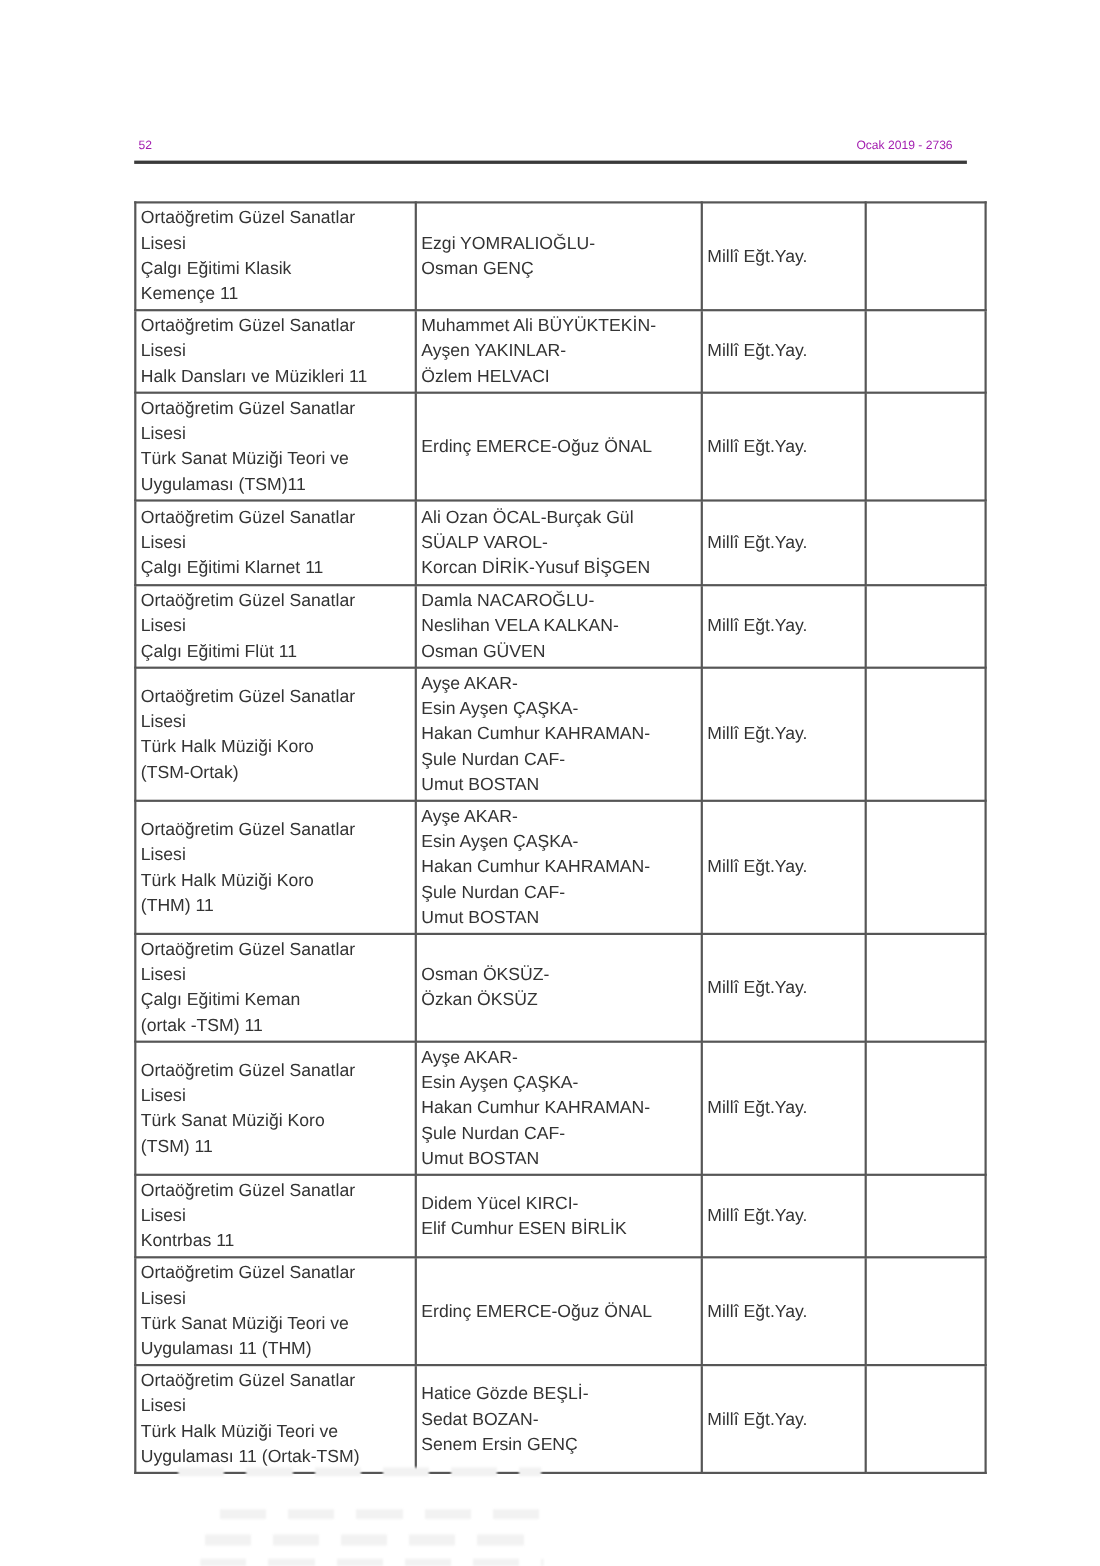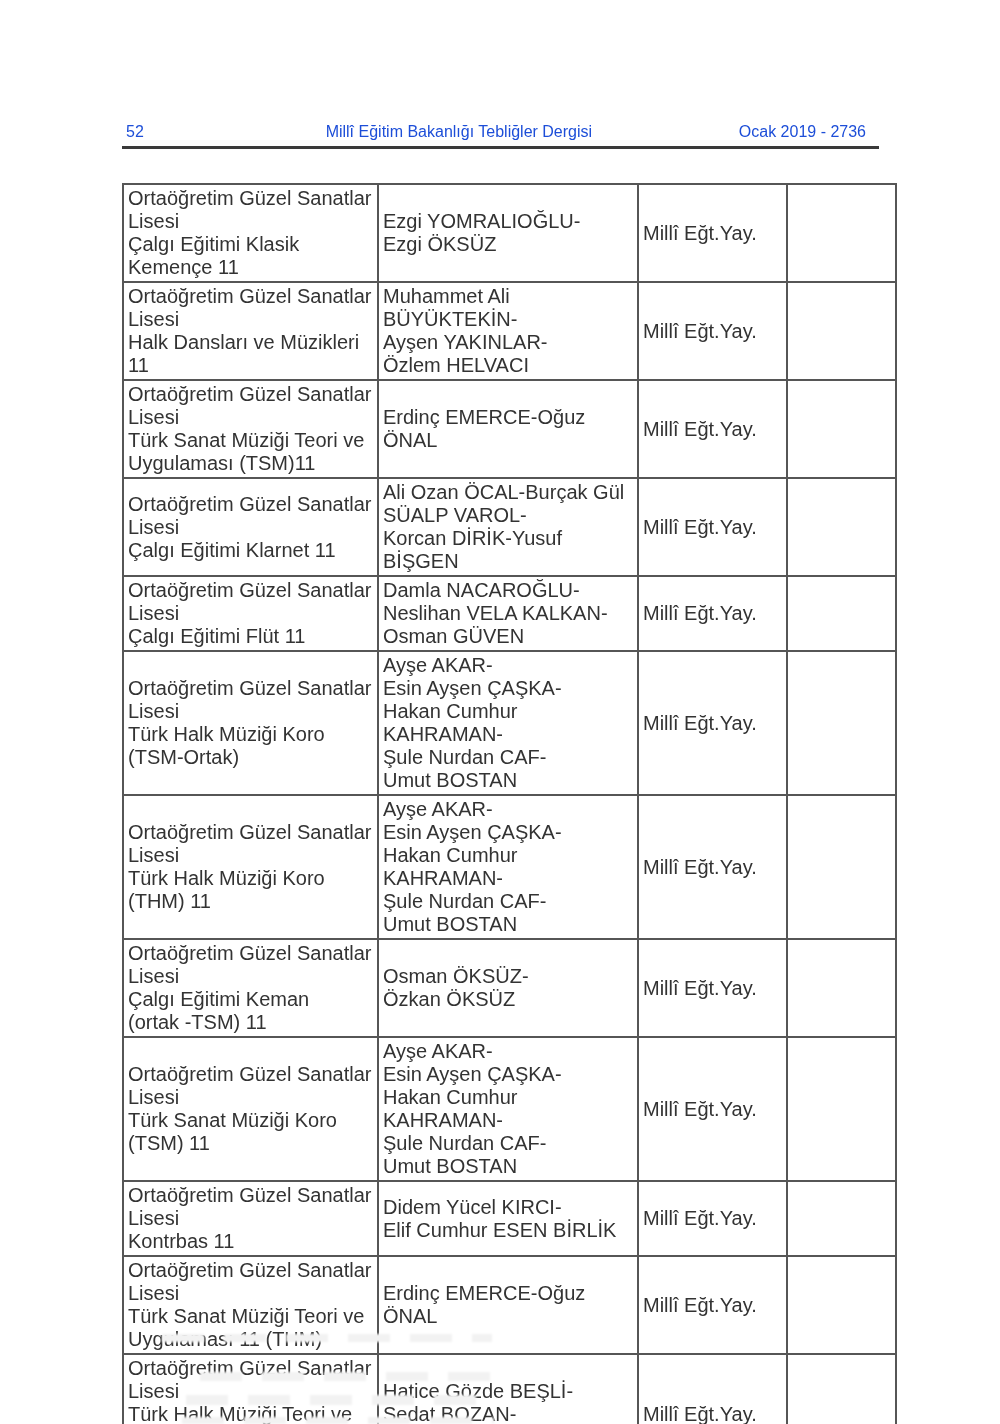--- a/index.html
+++ b/index.html
@@ -15,23 +15,23 @@
     color: #333333;
     overflow: hidden;
   }
   .page-header {
     position: absolute;
     left: 122px;
     top: 119px;
     width: 757px;
     height: 27px;
     border-bottom: 3px solid #3a3a3a;
-    font-size: 16px;
+    font-size: 11px;
     line-height: 22px;
-    color: #1d4ed8;
+    color: #a21caf;
   }
   .page-header .page-number {
     position: absolute;
     left: 4px;
     top: 2px;
   }
   .page-header .journal-title {
     position: absolute;
     left: 44.5%;
     top: 2px;
@@ -48,21 +48,21 @@
   table.book-table {
     position: absolute;
     left: 122px;
     top: 183px;
     width: 757px;
     border-collapse: collapse;
     table-layout: fixed;
   }
   table.book-table td {
     border: 2px solid #565656;
-    font-size: 20px;
+    font-size: 16px;
     line-height: 23px;
     color: #333333;
     vertical-align: middle;
     padding: 2px 4px;
     overflow: hidden;
     margin-top: 28px;
   }
   td.course-col {
     width: 245px;
     padding-left: 11px;
@@ -93,33 +93,32 @@
   .artifact.a1 { left: 162px; top: 1334px; width: 330px; height: 8px; }
   .artifact.a2 { left: 200px; top: 1372px; width: 300px; height: 9px; }
   .artifact.a3 { left: 186px; top: 1395px; width: 310px; height: 10px; }
   .artifact.a4 { left: 182px; top: 1417px; width: 312px; height: 7px; }
 </style>
 </head>
 <body>
 
 <div class="page-header">
   <span class="page-number">52</span>
-  <span class="journal-title">Millî Eğitim Bakanlığı Tebliğler Dergisi</span>
   <span class="issue">Ocak 2019 - 2736</span>
 </div>
 
 <table class="book-table">
   <tbody>
     <tr style="height:95px">
       <td class="course-col">Ortaöğretim Güzel Sanatlar
 Lisesi
 Çalgı Eğitimi Klasik
 Kemençe 11</td>
       <td class="authors-col">Ezgi YOMRALIOĞLU-
-Ezgi ÖKSÜZ</td>
+Osman GENÇ</td>
       <td class="publisher-col">Millî Eğt.Yay.</td>
       <td class="blank-col"></td>
     </tr>
     <tr style="height:71px">
       <td class="course-col">Ortaöğretim Güzel Sanatlar
 Lisesi
 Halk Dansları ve Müzikleri 11</td>
       <td class="authors-col">Muhammet Ali BÜYÜKTEKİN-
 Ayşen YAKINLAR-
 Özlem HELVACI</td>

